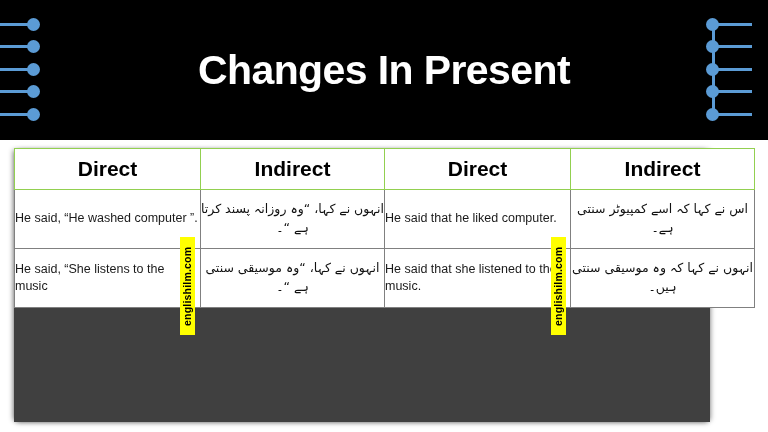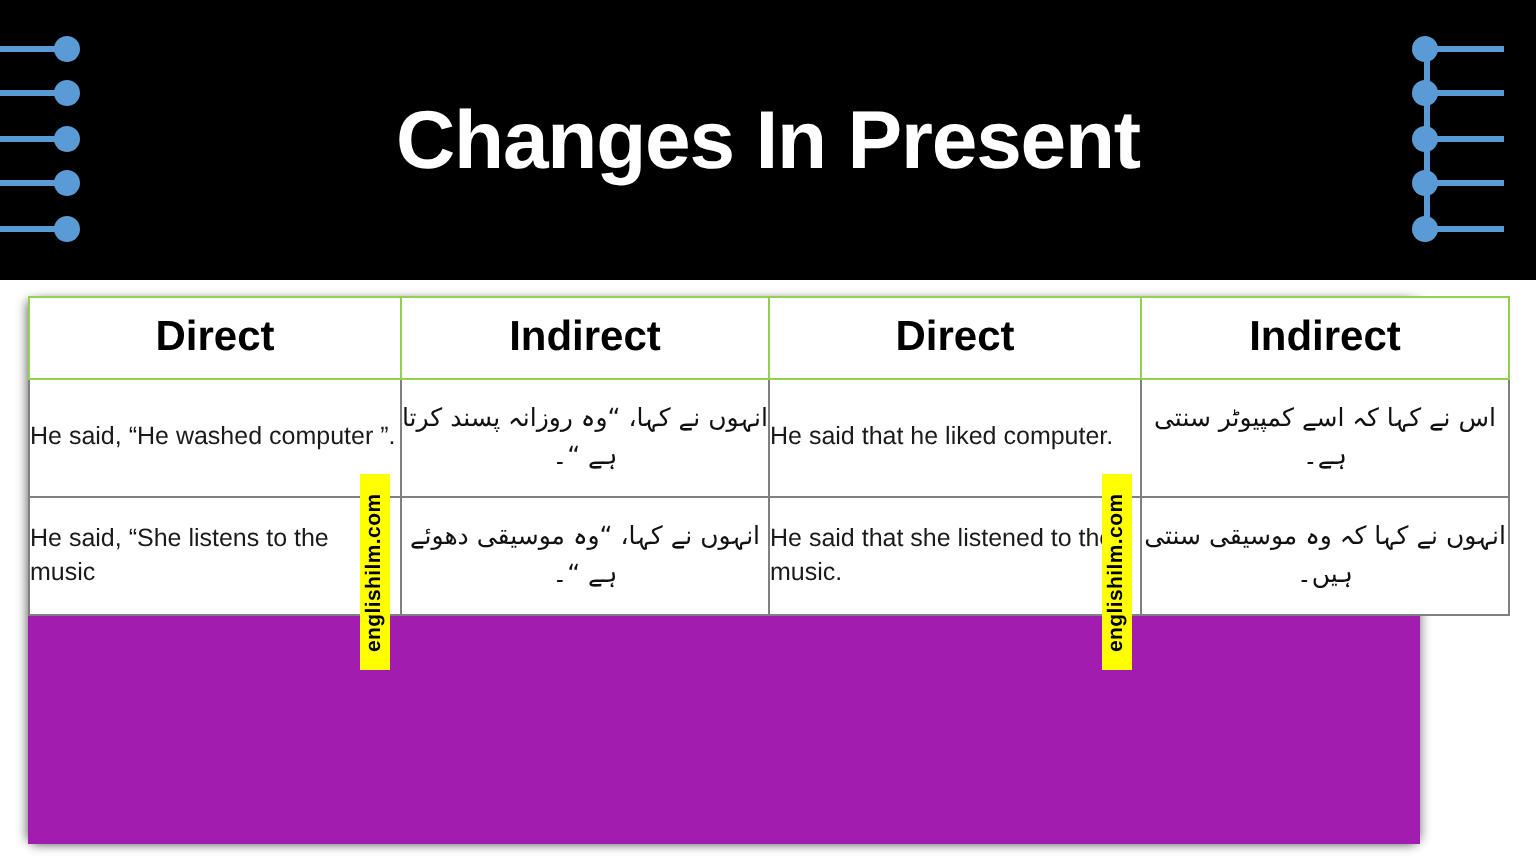--- a/index.html
+++ b/index.html
@@ -121,21 +121,21 @@
   
   #table-wrap {
     position: absolute;
     left: 14px;
     top: 148px;
     width: 696px;
     height: 274px;
     box-shadow: -3px 0 5px -2px rgba(0,0,0,0.45),
                  3px 0 5px -2px rgba(0,0,0,0.35),
                  0 3px 5px -2px rgba(0,0,0,0.35);
-    background: #a21caf;
+    background: #404040;
   }
   table#grid {
     border-collapse: collapse;
     width: 740px;
     table-layout: fixed;
     background: #ffffff;
   }
   table#grid col.c1 { width: 186px; }
   table#grid col.c2 { width: 184px; }
   table#grid col.c3 { width: 186px; }
@@ -287,21 +287,21 @@
       </thead>
       <tbody>
         <tr>
           <td class="cell-en">He said, “He washed computer ”.</td>
           <td class="cell-ur">انہوں نے کہا، “وہ روزانہ پسند کرتا ہے “۔</td>
           <td class="cell-en">He said that he liked computer.</td>
           <td class="cell-ur">اس نے کہا کہ اسے کمپیوٹر سنتی ہے۔</td>
         </tr>
         <tr>
           <td class="cell-en">He said, “She listens to the music</td>
-          <td class="cell-ur">انہوں نے کہا، “وہ موسیقی دھوئے ہے “۔</td>
+          <td class="cell-ur">انہوں نے کہا، “وہ موسیقی سنتی ہے “۔</td>
           <td class="cell-en">He said that she listened to the music.</td>
           <td class="cell-ur">انہوں نے کہا کہ وہ موسیقی سنتی ہیں۔</td>
         </tr>
       </tbody>
     </table>
   </div>
 
   <div class="watermark" id="watermark-left">englishilm.com</div>
   <div class="watermark" id="watermark-right">englishilm.com</div>
 

